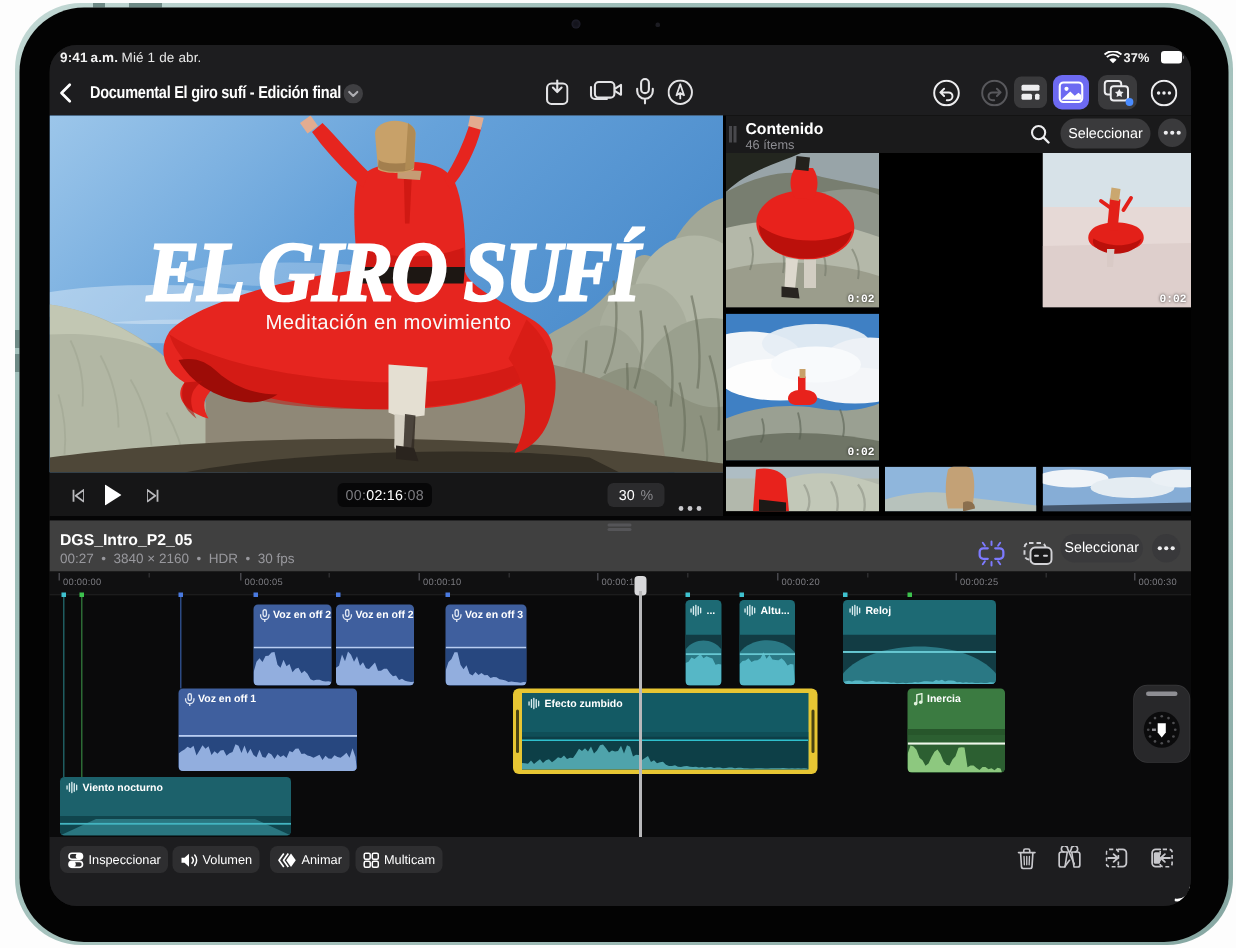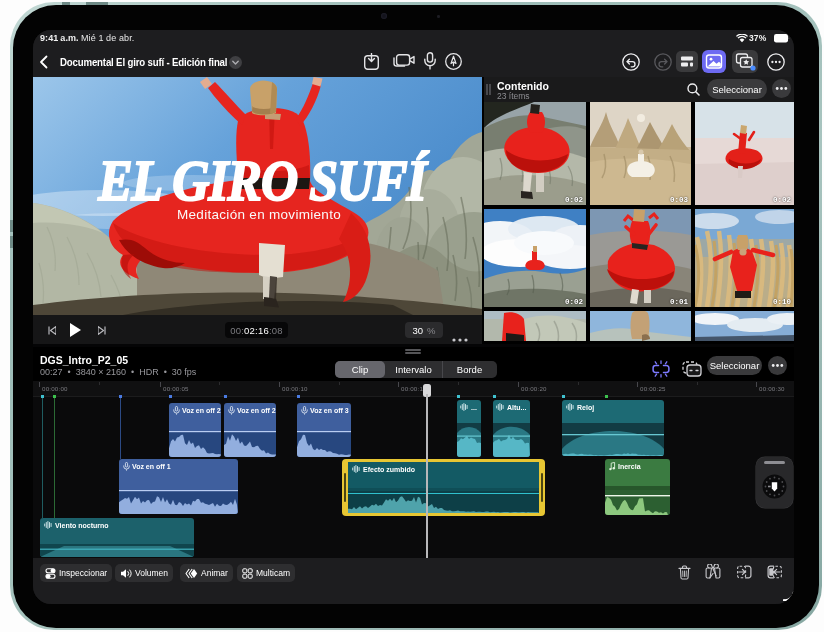--- a/index.html
+++ b/index.html
@@ -17,21 +17,21 @@
   
   #preview { position:absolute; left:0; top:47px; width:449px; height:238px; overflow:hidden; background:#6aa2d8; }
   #transport { position:absolute; left:0; top:285px; width:449px; height:30px; background:#161617; }
   
   #browser { position:absolute; left:451px; top:47px; width:310px; height:267px; background:#000; }
   #bheader { position:absolute; left:0; top:0; width:310px; height:25px; background:#1a1a1b; }
   .thumb { position:absolute; overflow:hidden; }
   .tc { position:absolute; right:3px; bottom:1px; font-size:7.5px; font-weight:bold; color:#fff; text-shadow:0 0 2px rgba(0,0,0,.8);font-family:Liberation Mono, monospace; }
   
   #tlsep { position:absolute; left:0; top:314px; width:761px; height:3px; background:#050506; }
-  #tlheader { position:absolute; left:0; top:317px; width:761px; height:34px; background:#000000; }
+  #tlheader { position:absolute; left:0; top:317px; width:761px; height:34px; background:#404040; }
   #ruler { position:absolute; left:0; top:351px; width:761px; height:16px; background:#101011; border-bottom:1px solid #1c1c1d; }
   .rlab { position:absolute; top:4px; font-size:6.2px; color:#7b7b80; letter-spacing:.2px; }
   .rtick { position:absolute; top:1px; width:1px; height:5px; background:#47474c; }
   #clips { position:absolute; left:0; top:367px; width:761px; height:161px; background:#0a0a0b; }
   #bottombar { position:absolute; left:0; top:528px; width:761px; height:46px; background:#1d1d1f; }
   .btn { position:absolute; top:6px; height:18px; background:#2e2e30; border-radius:5px; color:#fff; font-size:8.5px; display:flex; align-items:center; padding:0 5px; gap:3px; white-space:nowrap; }
   .pill { background:#3a3a3c; border-radius:11px; color:#fff; font-size:9.5px; display:flex; align-items:center; justify-content:center; }
   .clip { position:absolute; border-radius:3px; overflow:hidden; }
   .chead { position:absolute; left:4px; top:3px; display:flex; align-items:center; gap:2px; color:#fff; font-size:7px; font-weight:bold; white-space:nowrap; letter-spacing:0; }
 </style>
@@ -218,21 +218,21 @@
               <circle cx="2" cy="2" r="1.6" fill="#c8c8cc"></circle>
               <circle cx="8" cy="2" r="1.6" fill="#c8c8cc"></circle>
               <circle cx="14" cy="2" r="1.6" fill="#c8c8cc"></circle>
             </svg></div>
   </div>
   <div id="browser">
    <div id="bheader">
     <div class="abs" style="left:2px;top:7px;width:1.5px;height:11px;background:#48484c;"></div>
     <div class="abs" style="left:5px;top:7px;width:1.5px;height:11px;background:#48484c;"></div>
     <div class="abs" style="left:13px;top:3px;font-size:10.5px;font-weight:bold;color:#fff;">Contenido</div>
-    <div class="abs" style="left:13px;top:14px;font-size:8.5px;color:#8e8e93;">23 ítems</div>
+    <div class="abs" style="left:13px;top:14px;font-size:8.5px;color:#8e8e93;">46 ítems</div>
     <svg class="icon" style="left:203px;top:6px;" width="13" height="13" viewBox="0 0 13 13">
               <circle cx="5.4" cy="5.4" r="4.4" stroke="#ededef" stroke-width="1.4" fill="none"></circle>
               <path d="M8.8 8.8 L12 12" stroke="#ededef" stroke-width="1.6" stroke-linecap="round"></path>
             </svg>
     <div class="pill abs" style="left:223px;top:2px;width:60px;height:20px;">Seleccionar</div>
     <div class="abs" style="left:288px;top:2px;width:19px;height:19px;background:#3a3a3c;border-radius:50%;"><svg width="19" height="19" viewBox="0 0 19 19">
                 <circle cx="5.2" cy="9.5" r="1.4" fill="#ededef"></circle>
                 <circle cx="9.5" cy="9.5" r="1.4" fill="#ededef"></circle>
                 <circle cx="13.8" cy="9.5" r="1.4" fill="#ededef"></circle>
               </svg></div>
@@ -251,38 +251,20 @@
      <path d="M26 34 C36 24 58 22 72 30 C86 38 90 52 80 62 C68 74 40 74 28 62 C18 52 18 42 26 34 Z" fill="#e8221c"></path>
      <path d="M22 48 C36 60 66 62 84 52 C82 64 66 72 48 70 C32 68 22 60 22 48 Z" fill="#bb100b"></path>
      <path d="M46 10 C42 16 42 24 46 30 l12 1 C62 24 62 16 58 10 Z" fill="#e8221c"></path>
      <path d="M47 2 l9 1 l-1 9 l-9 -1 Z" fill="#23211c"></path>
      <path d="M40 70 l8 1 l-2 20 l-7 -1 Z" fill="#ddd8cd"></path>
      <path d="M52 71 l8 0 l0 19 l-8 0 Z" fill="#d2cdc2"></path>
      <path d="M37 89 l11 1 l1 7 l-12 -1 Z" fill="#282420"></path>
     </svg>
     <div class="tc">0:02</div>
    </div>
-   <div class="thumb" style="left:106px;top:25px;width:101px;height:103px;">
-    <svg width="101" height="103" viewBox="0 0 101 103">
-     <rect width="101" height="103" fill="#cbb795"></rect>
-     <rect width="101" height="45" fill="#ded5c6"></rect>
-     <circle cx="51" cy="16" r="4" fill="#f2ece0"></circle>
-     <path d="M0 45 C6 30 12 24 16 10 C20 26 26 32 30 45 Z" fill="#b49e78"></path>
-     <path d="M24 50 C30 34 34 28 38 16 C44 30 48 38 52 50 Z" fill="#bfa980"></path>
-     <path d="M46 48 C52 36 56 28 60 20 C66 32 72 40 76 50 Z" fill="#ac9670"></path>
-     <path d="M68 48 C74 38 78 30 82 22 C88 34 94 42 101 50 Z" fill="#b8a278"></path>
-     <path d="M0 45 L101 48 L101 103 L0 103 Z" fill="#c3ae86"></path>
-     <path d="M0 60 C30 54 70 56 101 62 L101 103 L0 103 Z" fill="#cdb890"></path>
-     <path d="M14 52 q4 14 -2 24 M34 54 q4 12 0 22 M58 54 q4 12 2 24 M80 54 q6 12 4 26" stroke="#9d8862" stroke-width="1.5" fill="none" opacity="0.6"></path>
-     <path d="M40 62 C46 58 56 58 62 62 C66 66 66 72 60 75 L42 75 C36 72 36 66 40 62 Z" fill="#f4f0e6"></path>
-     <path d="M48 52 l6 0 l0 10 l-6 0 Z" fill="#f4f0e6"></path>
-     <circle cx="51" cy="50" r="2.5" fill="#d8c8ac"></circle>
-    </svg>
-    <div class="tc">0:03</div>
-   </div>
    <div class="thumb" style="left:211px;top:25px;width:99px;height:103px;">
     <svg width="99" height="103" viewBox="0 0 99 103">
      <rect width="99" height="103" fill="#e8dedb"></rect>
      <rect width="99" height="36" fill="#d7e2e8"></rect>
      <path d="M0 36 L99 36 L99 103 L0 103 Z" fill="#e6d9d6"></path>
      <path d="M0 62 L99 60 L99 103 L0 103 Z" fill="#decfcc"></path>
      <path d="M34 50 C40 45 58 45 64 50 C70 55 68 62 60 64 L38 64 C30 62 28 55 34 50 Z" fill="#e32019"></path>
      <path d="M34 57 C44 63 58 63 66 57 C64 65 54 68 46 67 C38 66 32 62 34 57 Z" fill="#ba100b"></path>
      <path d="M45 30 l7 1 l-2 21 l-7 -1 Z" fill="#e32019"></path>
      <path d="M39 32 l7 5 M59 30 l-5 8" stroke="#e32019" stroke-width="2.6" fill="none" stroke-linecap="round"></path>
@@ -303,56 +285,20 @@
      <ellipse cx="60" cy="34" rx="30" ry="12" fill="#f8fafc"></ellipse>
      <path d="M0 70 C20 62 40 60 60 63 C76 66 90 65 102 60 L102 98 L0 98 Z" fill="#9aa092"></path>
      <path d="M0 85 C30 77 70 79 102 85 L102 98 L0 98 Z" fill="#6f7566"></path>
      <path d="M24 70 q3 10 -1 16 M48 66 q3 10 1 18 M76 64 q4 10 2 18" stroke="#565c4e" stroke-width="1.3" fill="none" opacity="0.55"></path>
      <path d="M43 53 C46 50 56 50 59 53 C62 56 61 60 56 61 L46 61 C41 60 40 56 43 53 Z" fill="#e8221c"></path>
      <path d="M48 42 l5 0 l0 11 l-5 0 Z" fill="#e8221c"></path>
      <path d="M49 37 l4 0 l0 6 l-4 0 Z" fill="#c8a169"></path>
     </svg>
     <div class="tc">0:02</div>
    </div>
-   <div class="thumb" style="left:106px;top:132px;width:101px;height:98px;">
-    <svg width="101" height="98" viewBox="0 0 101 98">
-     <rect width="101" height="98" fill="#90939a"></rect>
-     <rect width="101" height="26" fill="#7d97b3"></rect>
-     <path d="M0 26 C30 20 70 20 101 26 L101 98 L0 98 Z" fill="#9a9995"></path>
-     <path d="M0 58 C30 52 70 52 101 60 L101 98 L0 98 Z" fill="#898579"></path>
-     <path d="M0 84 C40 76 80 78 101 84 L101 98 L0 98 Z" fill="#6b675c"></path>
-     <path d="M18 52 C22 42 36 34 50 34 L64 36 C80 42 88 54 84 66 C80 78 62 84 44 82 C28 80 16 68 18 52 Z" fill="#e8221c"></path>
-     <path d="M17 60 C32 72 66 74 84 62 C84 74 68 82 50 81 C34 80 20 72 17 60 Z" fill="#bd100b"></path>
-     <path d="M42 12 C39 20 39 28 42 36 l16 1 C61 28 61 18 58 12 Z" fill="#e8221c"></path>
-     <path d="M36 18 l8 7 M66 16 l-7 9" stroke="#e8221c" stroke-width="3.6" fill="none" stroke-linecap="round"></path>
-     <path d="M34 12 l4 -5 l5 4 M68 10 l-4 -5 l-5 4" stroke="#e8221c" stroke-width="3" fill="none"></path>
-     <path d="M44 0 l11 1 l-1 12 l-11 -1 Z" fill="#c8a169"></path>
-     <path d="M42 34 l16 2 l-1 5 l-15 -2 Z" fill="#272420"></path>
-     <path d="M42 80 l7 1 l-2 14 l-7 -1 Z" fill="#e0dbd0"></path>
-     <path d="M54 81 l7 0 l0 13 l-7 0 Z" fill="#d4cfc4"></path>
-    </svg>
-    <div class="tc">0:01</div>
-   </div>
-   <div class="thumb" style="left:211px;top:132px;width:99px;height:98px;">
-    <svg width="99" height="98" viewBox="0 0 99 98">
-     <rect width="99" height="98" fill="#7aa8d4"></rect>
-     <ellipse cx="18" cy="12" rx="26" ry="8" fill="#e8eef4" opacity="0.75"></ellipse>
-     <ellipse cx="84" cy="8" rx="24" ry="7" fill="#eef2f6" opacity="0.6"></ellipse>
-     <rect x="0" y="30" width="99" height="68" fill="#c5a86e" opacity="0.45"></rect>
-     <rect x="0" y="48" width="99" height="50" fill="#cfb177" opacity="0.6"></rect>
-     <path d="M4 98 C8 62 6 44 2 28 M12 98 C18 58 16 38 12 22 M22 98 C28 54 26 36 24 22 M32 98 C38 56 36 38 34 26 M42 98 C48 58 46 40 44 28 M54 98 C60 58 58 42 56 30 M64 98 C70 56 68 42 66 30 M74 98 C80 58 78 44 76 32 M84 98 C90 60 88 46 86 34 M93 98 C98 62 96 48 94 36" stroke="#d9b97e" stroke-width="4.5" fill="none" opacity="0.95"></path>
-     <path d="M0 98 C6 68 4 50 0 36 M17 98 C23 64 21 46 19 32 M37 98 C43 64 41 48 39 34 M59 98 C65 62 63 48 61 36 M79 98 C85 62 83 48 81 36 M96 98 C99 66 98 52 96 40" stroke="#c3a263" stroke-width="3" fill="none"></path>
-     <path d="M38 42 C43 38 52 38 57 42 L62 56 L57 82 L42 82 L35 58 Z" fill="#e8221c"></path>
-     <path d="M20 50 L36 43 M78 46 L58 41" stroke="#e8221c" stroke-width="4.6" stroke-linecap="round"></path>
-     <path d="M40 82 l16 0 l0 7 l-16 0 Z" fill="#1f1b16"></path>
-     <path d="M43 26 C41 31 41 37 43 41 l9 0 C54 35 54 30 52 26 Z" fill="#c8a169"></path>
-     <circle cx="48" cy="43" r="3.6" fill="#caa27a"></circle>
-    </svg>
-    <div class="tc">0:10</div>
-   </div>
 
    <div class="thumb" style="left:0;top:234px;width:102px;height:30px;">
     <svg width="102" height="30" viewBox="0 0 102 30">
      <rect width="102" height="30" fill="#b2b8ac"></rect>
      <rect width="102" height="8" fill="#aebdc4"></rect>
      <path d="M40 8 C60 2 80 4 102 12 L102 30 L40 30 Z" fill="#c2c8b8"></path>
      <path d="M52 12 q6 10 2 18 M70 10 q6 10 4 20 M88 12 q6 8 4 18" stroke="#8d9385" stroke-width="1.5" fill="none" opacity="0.6"></path>
      <path d="M20 2 C28 0 36 2 40 8 L42 30 L18 30 Z" fill="#e8221c"></path>
      <path d="M22 22 L40 24 L40 30 L22 30 Z" fill="#1c1916"></path>
     </svg>
@@ -374,25 +320,20 @@
      <path d="M0 26 L99 24 L99 30 L0 30 Z" fill="#44556a"></path>
     </svg>
    </div>
   </div>
   <div id="tlsep"></div>
   <div id="tlheader">
    <div class="abs" style="left:372px;top:2px;width:16px;height:1.5px;background:#555558;border-radius:1px;"></div>
    <div class="abs" style="left:372px;top:5px;width:16px;height:1.5px;background:#555558;border-radius:1px;"></div>
    <div class="abs" style="left:7px;top:7px;font-size:10.5px;font-weight:bold;color:#fff;">DGS_Intro_P2_05</div>
    <div class="abs" style="left:7px;top:20px;font-size:9px;color:#98989d;">00:27&nbsp; • &nbsp;3840 × 2160&nbsp; • &nbsp;HDR&nbsp; • &nbsp;30 fps</div>
-   <div class="abs" style="left:302px;top:14px;width:162px;height:17px;background:#2e2e30;border-radius:5px;display:flex;color:#fff;font-size:9.5px;">
-     <div style="width:50px;background:#66666c;border-radius:5px;display:flex;align-items:center;justify-content:center;">Clip</div>
-     <div style="width:58px;display:flex;align-items:center;justify-content:center;border-right:1px solid #48484c;">Intervalo</div>
-     <div style="width:53px;display:flex;align-items:center;justify-content:center;">Borde</div>
-   </div>
    <svg class="icon" style="left:618px;top:13px;" width="20" height="18" viewBox="0 0 20 18">
      <path d="M7.5 5.5 h-3 a2.4 2.4 0 0 0 -2.4 2.4 v2.2 a2.4 2.4 0 0 0 2.4 2.4 h3 M12.5 5.5 h3 a2.4 2.4 0 0 1 2.4 2.4 v2.2 a2.4 2.4 0 0 1 -2.4 2.4 h-3" stroke="#7d7aff" stroke-width="1.5" fill="none" stroke-linecap="round"></path>
      <path d="M10 1 v2.4 M10 14.6 v2.4 M4.2 1.8 l1.4 2 M15.8 1.8 l-1.4 2 M4.2 16.2 l1.4 -2 M15.8 16.2 l-1.4 -2" stroke="#7d7aff" stroke-width="1.3" fill="none" stroke-linecap="round"></path>
    </svg>
    <svg class="icon" style="left:648px;top:12px;" width="22" height="20" viewBox="0 0 22 20">
      <rect x="2" y="3" width="14" height="11" rx="3" stroke="#d2d2d6" stroke-width="1.3" fill="none" stroke-dasharray="3 2"></rect>
      <rect x="6" y="6" width="14" height="11" rx="3" stroke="#d2d2d6" stroke-width="1.3" fill="#19191a"></rect>
      <path d="M9 11.5 h2 M17 11.5 h-2" stroke="#d2d2d6" stroke-width="1.3" stroke-linecap="round"></path>
    </svg>
    <div class="pill abs" style="left:674px;top:9px;width:55px;height:19px;">Seleccionar</div>

